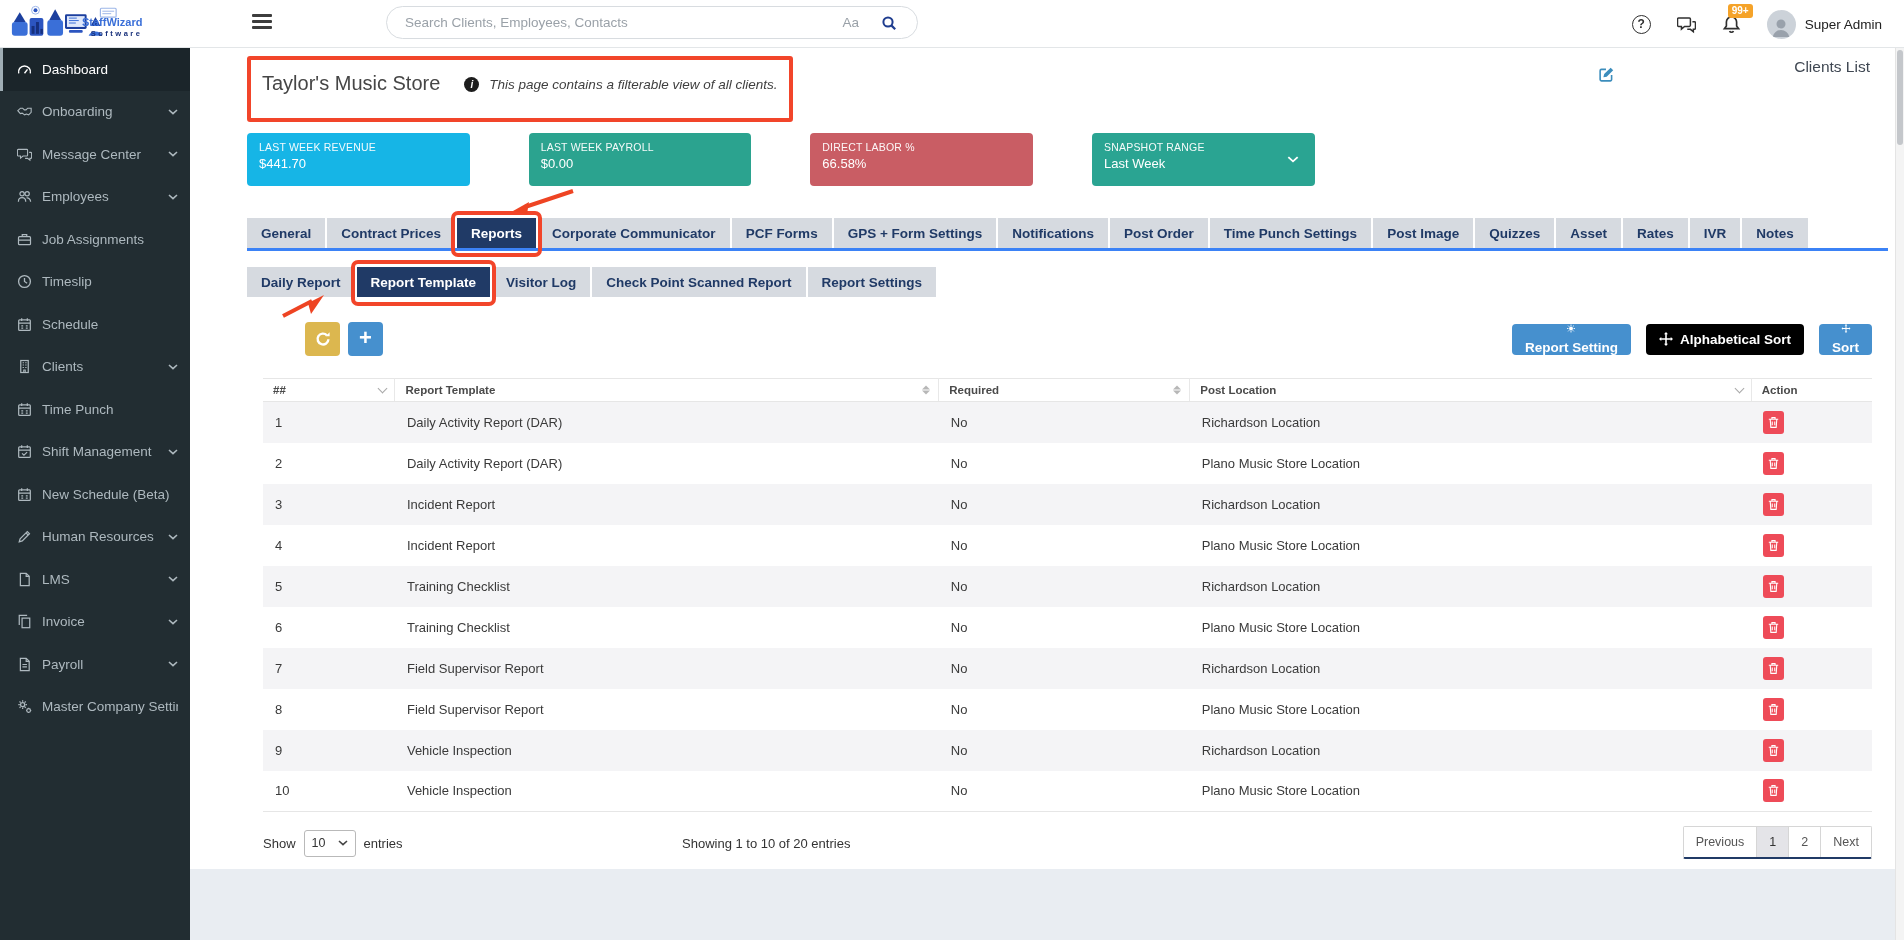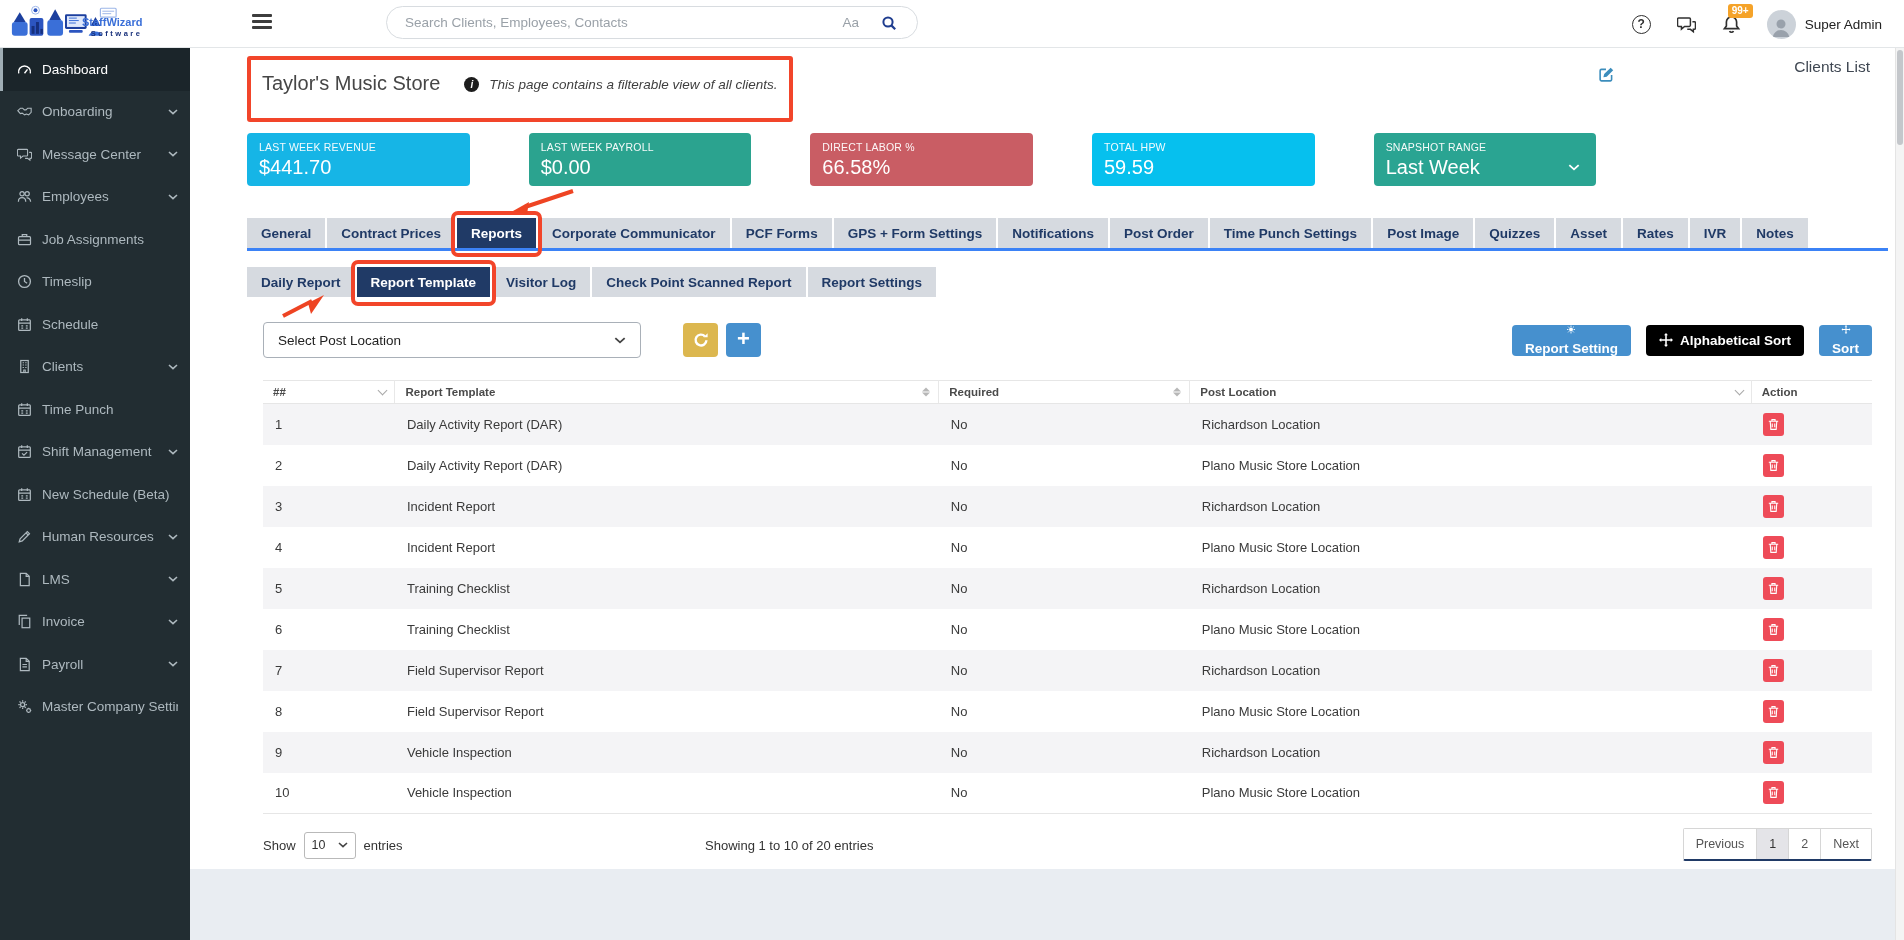--- a/index.html
+++ b/index.html
@@ -51,21 +51,21 @@
   .info-icon::before { content:"i"; }
   .page-note { font-size:13.5px; font-style:italic; color:#3f3f3f; margin-top:2px; }
   .edit-link { position:absolute; left:1351px; top:18px; color:#3c8dbc; cursor:pointer; }
   .edit-link svg { width:17px; height:17px; }
   .clients-list { position:absolute; right:18px; top:10px; font-size:15.5px; color:#3f4752; }
 
   
   .cards { display:grid; grid-template-columns:repeat(6,1fr); gap:59px; margin-right:10px; }
   .card { height:53px; border-radius:4px; color:#fff; padding:8px 12px 0 12px; position:relative; }
   .card-label { font-size:10.5px; font-weight:normal; letter-spacing:.2px; opacity:.95; }
-  .card-value { font-size:20px; margin-top:3px; display:flex; align-items:center; justify-content:space-between; }
+  .card-value { font-size:13px; margin-top:3px; display:flex; align-items:flex-start; justify-content:space-between; }
   .card-chev { width:12px; height:7px; color:#fff; margin-right:4px; }
 
   
   .tabs { display:flex; margin-top:32px; border-bottom:3px solid #3b82f6; }
   .subtabs { display:flex; margin-top:16px; }
   .tab { height:30px; display:flex; align-items:center; padding:0 14px; margin-right:2px; background:#d6dae0; color:#203a66; font-size:13.5px; font-weight:bold; cursor:pointer; white-space:nowrap; position:relative; }
   .tab.active { background:#203a66; color:#fff; }
   .tabs .tab.active::after, .subtabs .tab.active::after { content:""; position:absolute; left:-6px; right:-6px; top:-7px; bottom:-9px; border:4px solid #f2452a; border-radius:7px; pointer-events:none; z-index:6; }
 
   
@@ -95,21 +95,21 @@
   .grid tbody tr:nth-child(odd) { background:#f4f4f6; }
   .grid tbody tr:last-child td { border-bottom:1px solid #e6e6e6; }
   .trash-btn { width:21px; height:23px; background:#ee4b58; border:none; border-radius:3px; cursor:pointer; display:flex; align-items:center; justify-content:center; }
   .trash-btn svg { width:11px; height:13px; }
 
   
   .tfoot { margin:14px 16px 0 16px; display:flex; align-items:center; position:relative; height:34px; }
   .show-label, .entries-label { font-size:13px; color:#333; }
   .size-select { width:52px; height:27px; border:1px solid #b9b9b9; border-radius:3px; margin:0 8px; display:flex; align-items:center; justify-content:space-between; padding:0 7px; font-size:12.5px; color:#333; cursor:pointer; background:#fff; }
   .size-select .sel-chev { width:10px; height:6px; color:#444; }
-  .showing-text { position:absolute; left:442px; font-size:13px; color:#333; }
+  .showing-text { position:absolute; left:419px; font-size:13px; color:#333; }
   .pagination { position:absolute; right:0; top:0; display:flex; border:1px solid #d6d6d6; border-bottom:2px solid #203a66; border-radius:2px; overflow:hidden; }
   .page-cell { min-width:32px; height:30px; display:flex; align-items:center; justify-content:center; font-size:12.5px; color:#555; padding:0 12px; border-right:1px solid #d6d6d6; background:#fff; cursor:pointer; }
   .page-cell:last-child { border-right:none; }
   .page-cell.current { background:#e4e4e8; color:#333; }
 
   
   .annot-box { position:absolute; border:4px solid #f2452a; border-radius:3px; pointer-events:none; z-index:7; }
   #annot-header-box { left:247px; top:56px; width:546px; height:66px; }
   .annot-arrow { position:absolute; pointer-events:none; z-index:8; }
 
@@ -473,26 +473,20 @@
           <div class="card-value">
             <span>$0.00</span>
           </div>
         </div>
         <div class="card" style="background: rgb(201, 93, 100);">
           <div class="card-label">DIRECT LABOR %</div>
           <div class="card-value">
             <span>66.58%</span>
           </div>
         </div>
-        <div class="card" style="background: rgb(6, 192, 238);">
-          <div class="card-label">TOTAL HPW</div>
-          <div class="card-value">
-            <span>59.59</span>
-          </div>
-        </div>
         <div class="card" style="background: rgb(42, 164, 146);">
           <div class="card-label">SNAPSHOT RANGE</div>
           <div class="card-value">
             <span>Last Week</span>
             <svg class="card-chev">
               <use href="#i-chev"></use>
             </svg>
           </div>
         </div>
       </div>
@@ -516,26 +510,20 @@
       </div>
     <div class="subtabs">
         <div class="tab">Daily Report</div>
         <div class="tab active">Report Template</div>
         <div class="tab">Visitor Log</div>
         <div class="tab">Check Point Scanned Report</div>
         <div class="tab">Report Settings</div>
       </div>
 
     <div class="controls">
-      <div class="fake-select">
-        <span>Select Post Location</span>
-        <svg class="sel-chev">
-            <use href="#i-chev"></use>
-          </svg>
-      </div>
       <button class="icon-btn btn-refresh">
           <svg>
             <use href="#i-refresh"></use>
           </svg>
         </button>
       <button class="icon-btn btn-add">+</button>
       <div class="ctrl-right">
         <button class="pill-btn b-blue">
             <svg>
               <use href="#i-gear"></use>

